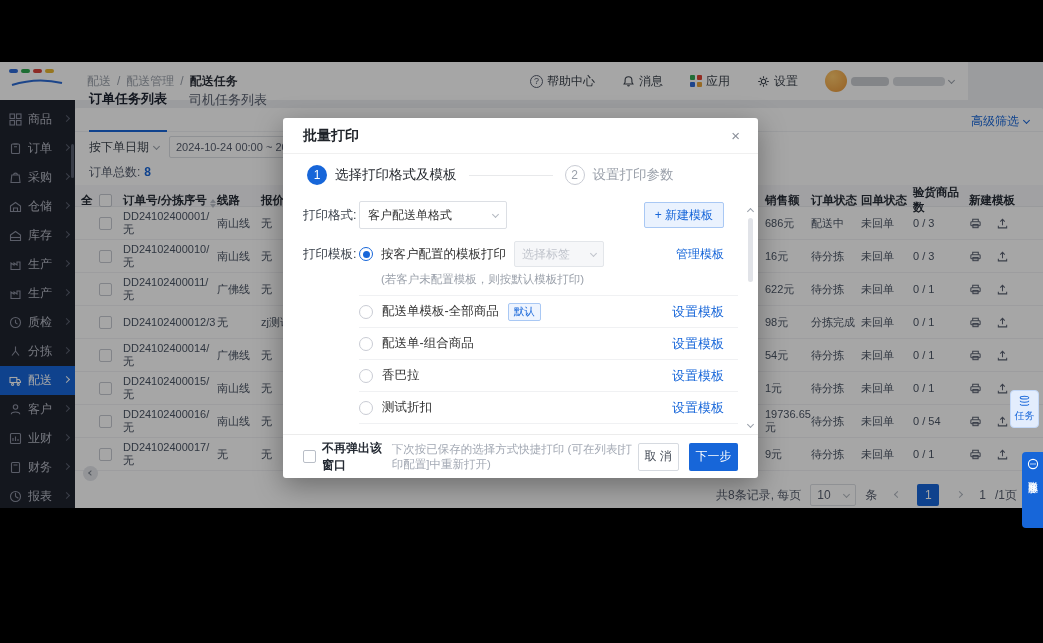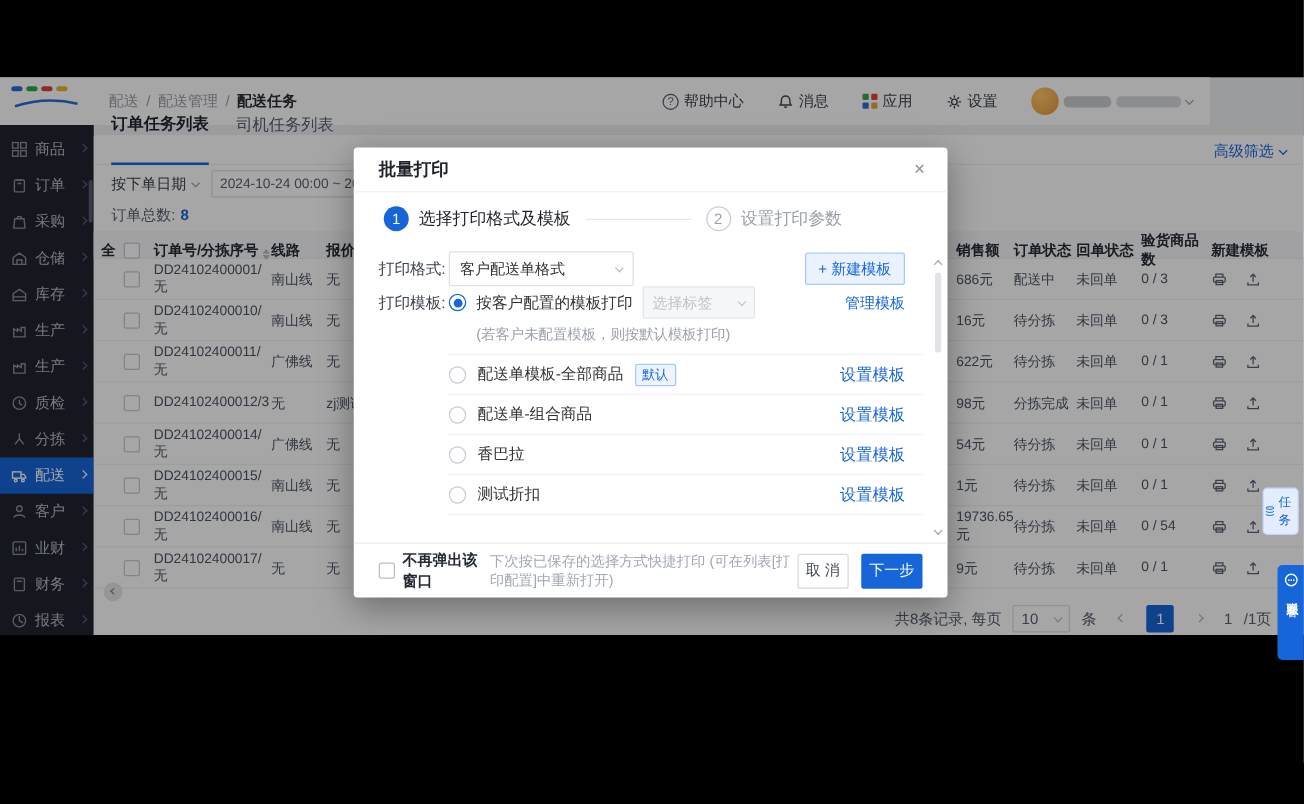--- a/index.html
+++ b/index.html
@@ -108,42 +108,42 @@
   .stline{width:84px;height:1px;background:#e8e9eb;margin:0 12px;}
   .m-body{position:relative;height:240px;padding:4px 20px 0;overflow:hidden;}
   .f-row{display:flex;align-items:center;margin-top:6px;}
   .f-label{width:56px;color:#3c434d;font-size:12.5px;flex:none;}
   .sel{width:148px;height:28px;border:1px solid #dcdfe4;border-radius:2px;display:flex;align-items:center;justify-content:space-between;padding:0 8px;color:#333;background:#fff;}
   .sel .chev{color:#b3b8c0;}
   .btn-new{margin-left:auto;margin-right:14px;height:26px;padding:0 10px;background:#eaf2fe;border:1px solid #a9c8f4;color:var(--p);border-radius:2px;display:flex;align-items:center;font-size:12px;}
   .radio{width:14px;height:14px;border-radius:50%;border:1px solid #c9ccd4;background:#fff;flex:none;}
   .radio.on{border:1px solid var(--p);display:flex;align-items:center;justify-content:center;}
   .radio.on::after{content:"";width:7px;height:7px;border-radius:50%;background:var(--p);}
-  .t-row{display:flex;align-items:center;}
+  .t-row{display:flex;align-items:center;margin-top:12px;}
   .t-row .rl{margin:0 8px;color:#333;font-size:12.5px;}
   .tagsel{width:90px;height:26px;background:#f6f7f9;border:1px solid #e3e6ea;border-radius:2px;display:flex;align-items:center;justify-content:space-between;padding:0 7px;color:#c0c4cc;}
   .mlink{margin-left:auto;margin-right:14px;color:var(--p);font-size:12px;}
   .note{margin:5px 0 8px 78px;color:#9aa0aa;font-size:11.5px;}
   .tpl-list{margin-left:56px;border-top:1px solid #f0f1f3;}
   .tpl{height:32px;display:flex;align-items:center;gap:9px;border-bottom:1px solid #f0f1f3;}
   .tpl .nm{color:#333;font-size:12.5px;}
   .badge{border:1px solid #a9c8f4;background:#eef4fe;color:var(--p);font-size:10.5px;padding:1px 5px;border-radius:2px;}
   .slink{margin-left:auto;margin-right:14px;color:var(--p);font-size:13px;}
   .m-scroll{position:absolute;right:3px;top:20px;bottom:4px;width:10px;display:flex;flex-direction:column;align-items:center;color:#9aa0aa;}
   .m-thumb{width:5px;height:64px;background:#e1e3e8;border-radius:3px;margin-top:4px;}
   .m-scroll .dn{margin-top:auto;}
   .m-ft{position:absolute;left:0;right:0;bottom:0;height:44px;border-top:1px solid #ececec;display:flex;align-items:center;padding:0 20px;}
   .m-ft .cbx{width:13px;height:13px;border:1px solid #b9bec7;border-radius:2px;background:#fff;flex:none;}
   .m-ft .cl{font-weight:bold;color:#242a33;font-size:12px;margin-left:6px;}
   .m-ft .nt{color:#a2a8b3;font-size:11.5px;margin-left:9px;}
   .btn-cancel{margin-left:auto;width:56px;height:28px;border:1px solid #d6dae0;border-radius:2px;background:#fff;color:#434a55;font-size:12px;display:flex;align-items:center;justify-content:center;}
   .btn-next{margin-left:10px;width:68px;height:28px;background:var(--p);border-radius:2px;color:#fff;font-size:12px;display:flex;align-items:center;justify-content:center;}
 
   
-  .task{position:absolute;right:4px;top:390px;width:29px;height:38px;background:#e3edfd;border:1px solid #c3d8f8;border-radius:4px;z-index:120;display:flex;flex-direction:row;align-items:center;justify-content:center;gap:2px;}
+  .task{position:absolute;right:4px;top:390px;width:29px;height:38px;background:#e3edfd;border:1px solid #c3d8f8;border-radius:4px;z-index:120;display:flex;flex-direction:column;align-items:center;justify-content:center;gap:2px;}
   .task span{font-size:10px;color:var(--p);}
   .service{position:absolute;right:0;top:452px;width:21px;height:76px;background:var(--p);border-radius:4px 0 0 4px;z-index:120;color:#fff;display:flex;flex-direction:column;align-items:center;padding-top:6px;gap:3px;}
   .service .vtxt{writing-mode:vertical-lr;text-orientation:upright;font-size:10px;letter-spacing:1px;}
 </style>
 </head>
 <body>
 
 <div class="app">
 
   <div class="logo">

